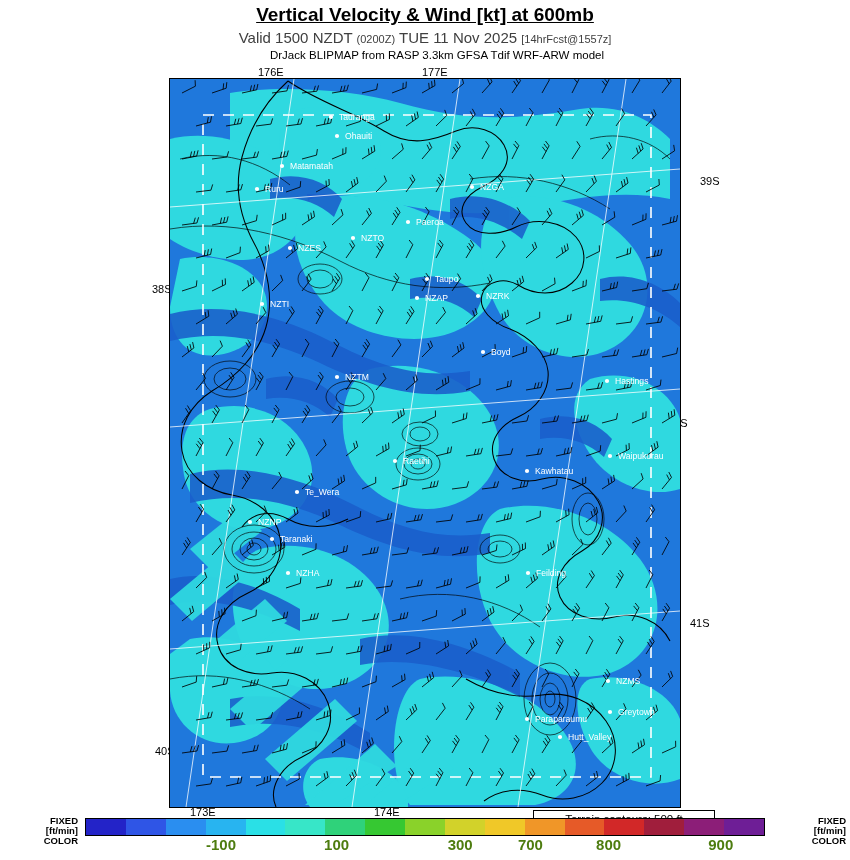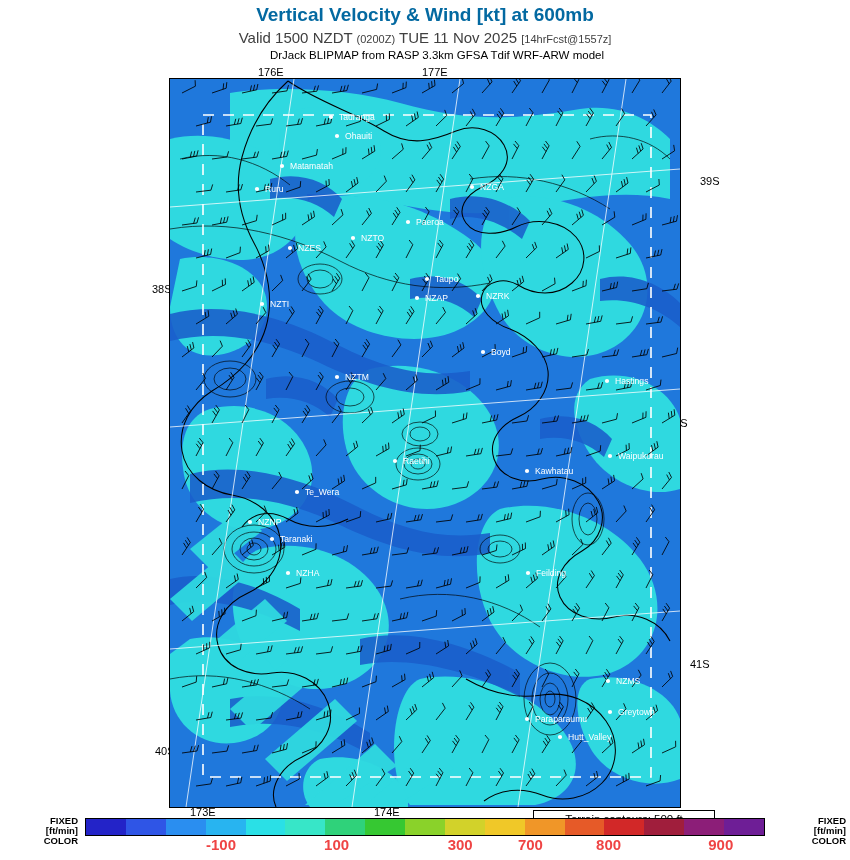--- a/index.html
+++ b/index.html
@@ -1,36 +1,36 @@
 <!DOCTYPE html>
 <html><head>
 <meta charset="utf-8">
 <style>
   html,body{margin:0;padding:0;background:#ffffff;}
   body{width:850px;height:860px;position:relative;font-family:"Liberation Sans",sans-serif;overflow:hidden;}
 
   
   #titleblock{position:absolute;left:0;top:0;width:850px;text-align:center;}
-  #title1{font-size:19px;font-weight:bold;color:#0369a1;letter-spacing:0px;margin-top:4px;}
+  #title1{font-size:19px;font-weight:bold;color:#000000;letter-spacing:0px;margin-top:4px;text-decoration:underline;}
   #title2{font-size:15px;color:#404040;margin-top:3px;}
   #title2 .small{font-size:11px;}
   #title3{font-size:11.5px;color:#000;margin-top:3px;margin-left:24px;}
 
   
   #mapwrap{position:absolute;left:169px;top:78px;width:512px;height:730px;border:1px solid #000;box-sizing:border-box;overflow:hidden;background:#ec4899;}
   #mapcanvas{position:absolute;left:0;top:0;width:510px;height:728px;}
 
   
   .axlab{position:absolute;font-size:11px;color:#000;font-family:"Liberation Sans",sans-serif;}
 
   
   #cbarwrap{position:absolute;left:85px;top:818px;width:680px;height:18px;border:1px solid #000;box-sizing:border-box;}
   #cbar{position:absolute;left:0;top:0;width:100%;height:100%;}
   #cbarticks{position:absolute;left:85px;top:836px;width:680px;height:20px;}
-  .cbtick{position:absolute;font-size:15px;font-weight:bold;color:#ef4444;transform:translateX(-50%);}
+  .cbtick{position:absolute;font-size:15px;font-weight:bold;color:#4d7c0f;transform:translateX(-50%);}
 
   .fixedcolor{position:absolute;font-size:9.5px;font-weight:bold;color:#000;line-height:10px;text-align:right;}
   #fc-left{left:6px;top:816px;width:72px;}
   #fc-right{left:772px;top:816px;width:74px;}
 
   #terrainbox{position:absolute;left:533px;top:810px;width:180px;height:17px;border:1px solid #000;background:#fff;font-size:11.5px;color:#000;text-align:center;line-height:17px;}
 
   svg{display:block;}
   .lbl{font-size:8.6px;fill:#ffffff;font-family:"Liberation Sans",sans-serif;}
   .dot{fill:#ffffff;}
@@ -56,21 +56,21 @@
 
   <div class="axlab" style="left:190px;top:806px;">173E</div>
   <div class="axlab" style="left:374px;top:806px;">174E</div>
 
   <div class="axlab" style="left:152px;top:283px;">38S</div>
   <div class="axlab" style="left:176px;top:497px;">39S</div>
   <div class="axlab" style="left:155px;top:745px;">40S</div>
 
   <div class="axlab" style="left:700px;top:175px;">39S</div>
   <div class="axlab" style="left:668px;top:417px;">40S</div>
-  <div class="axlab" style="left:690px;top:658px;">41S</div>
+  <div class="axlab" style="left:690px;top:617px;">41S</div>
 </div>
 
 <div id="mapwrap">
   <svg id="mapcanvas" viewBox="0 0 510 728" preserveAspectRatio="none">
     <defs>
       <clipPath id="frameclip">
           <rect x="0" y="0" width="510" height="728"></rect>
         </clipPath>
     </defs>
 

